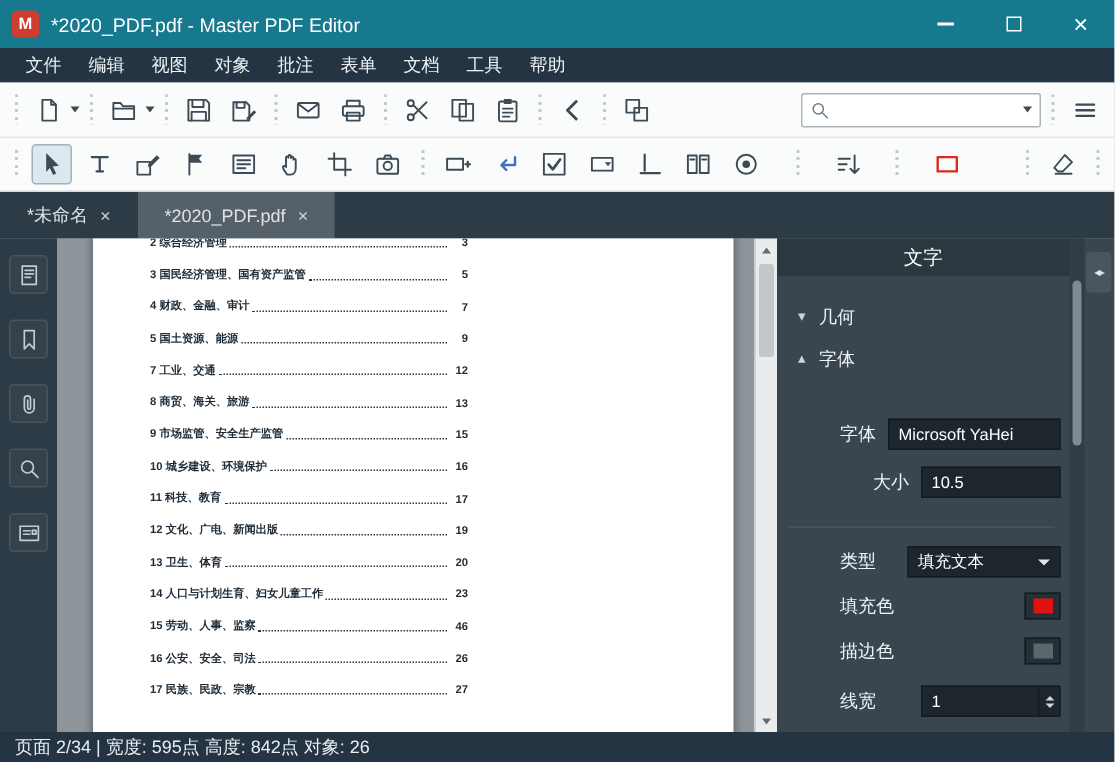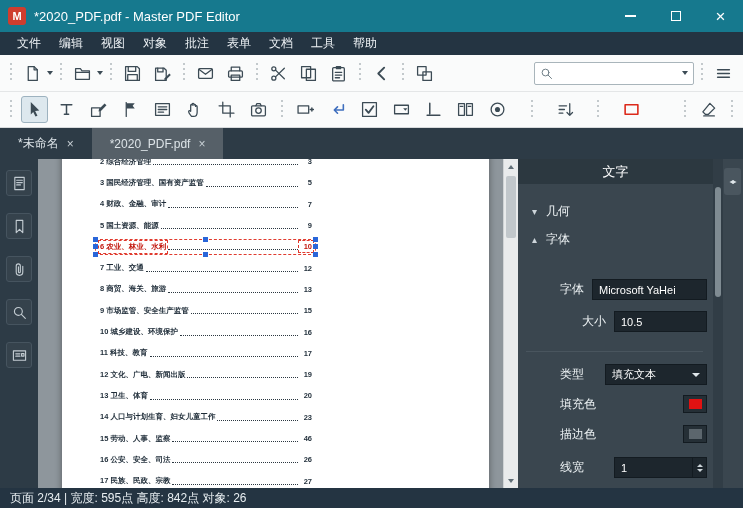--- a/index.html
+++ b/index.html
@@ -405,35 +405,20 @@
           <div class="toc-row">
               <span class="toc-label">4 财政、金融、审计</span>
               <span class="leader"></span>
               <span class="toc-page">7</span>
             </div>
           <div class="toc-row">
               <span class="toc-label">5 国土资源、能源</span>
               <span class="leader"></span>
               <span class="toc-page">9</span>
             </div>
-          <div class="toc-row sel">
-            <span class="toc-label">6 农业、林业、水利</span>
-              <span class="leader"></span>
-              <span class="toc-page">10</span>
-            <div class="selbox">
-              <i class="h tl"></i>
-                <i class="h tm"></i>
-                <i class="h tr"></i>
-              <i class="h ml"></i>
-                <i class="h mr"></i>
-              <i class="h bl"></i>
-                <i class="h bm"></i>
-                <i class="h br"></i>
-            </div>
-          </div>
           <div class="toc-row">
               <span class="toc-label">7 工业、交通</span>
               <span class="leader"></span>
               <span class="toc-page">12</span>
             </div>
           <div class="toc-row">
               <span class="toc-label">8 商贸、海关、旅游</span>
               <span class="leader"></span>
               <span class="toc-page">13</span>
             </div>

